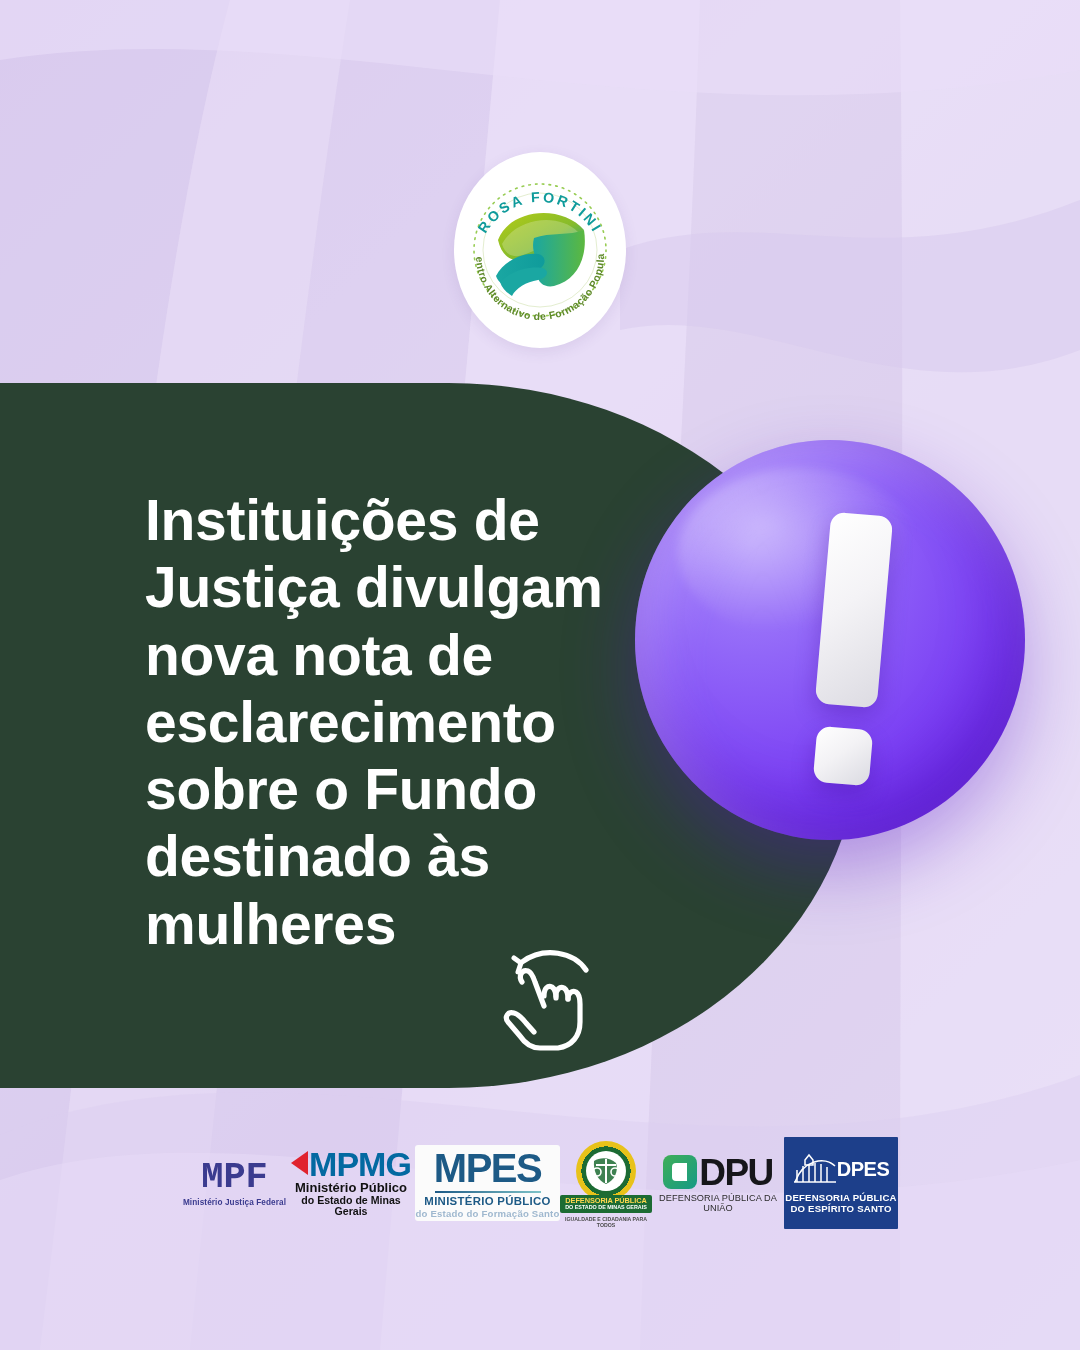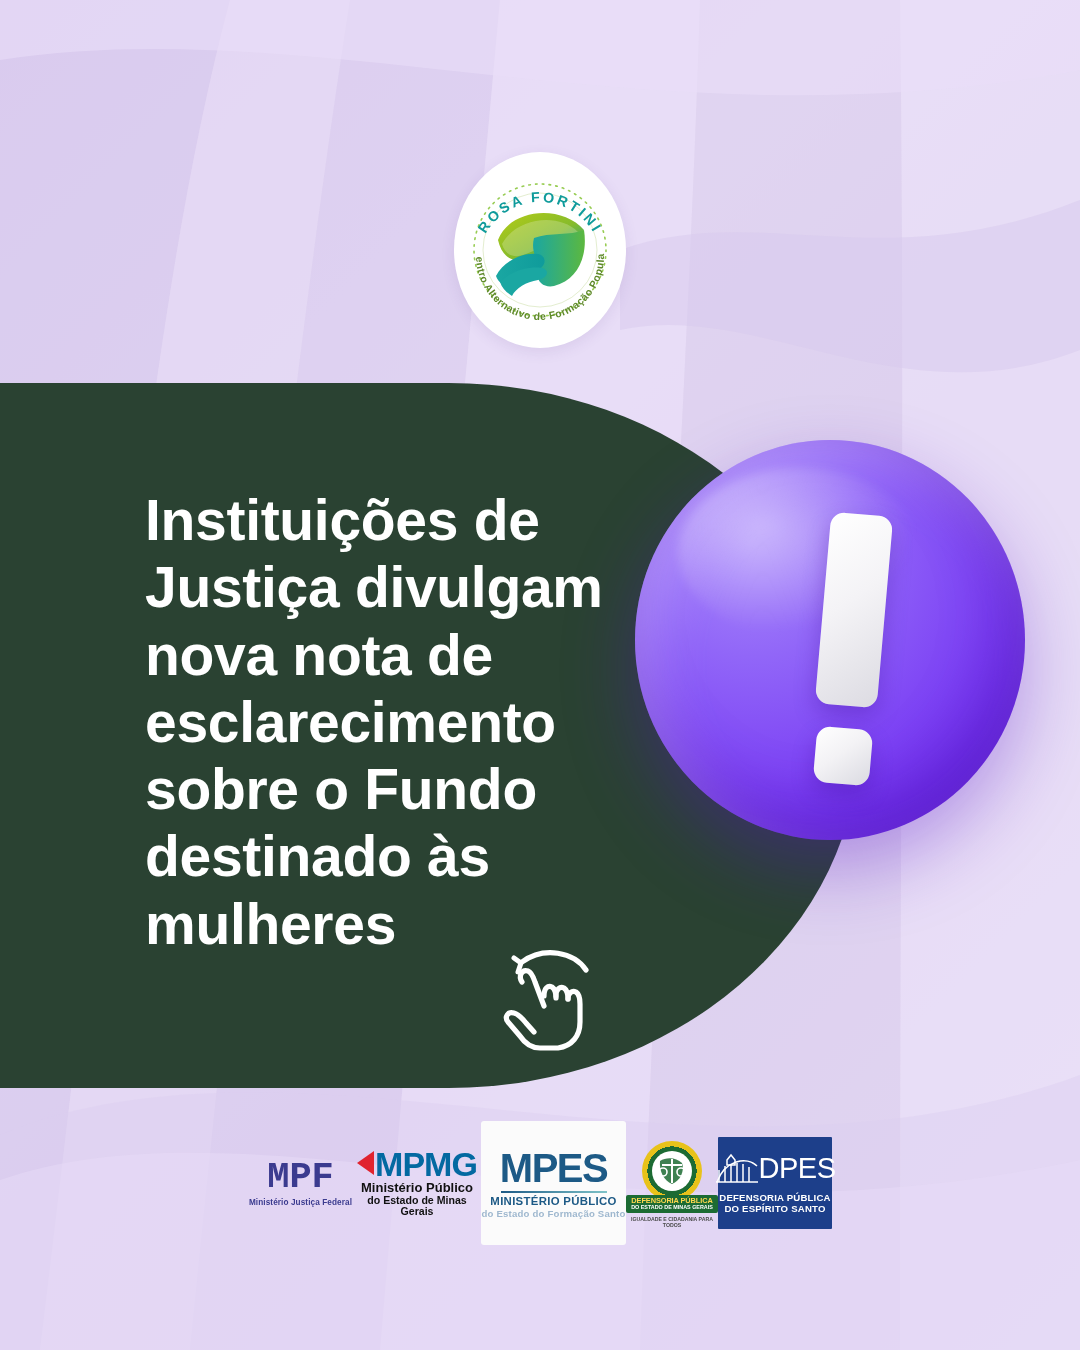--- a/index.html
+++ b/index.html
@@ -72,21 +72,21 @@
   .mpf .big{font-size:37px;font-weight:700;color:#3b3b8f;letter-spacing:0px;line-height:1;font-family:Liberation Mono, monospace;}
   .mpf .sub{font-size:8.2px;font-weight:700;color:#3b3b8f;margin-top:2px;letter-spacing:.1px;}
 
   .mpmg{width:128px;height:66px;}
   .mpmg .row{display:flex;align-items:flex-start;}
   .mpmg .tri{width:0;height:0;border-top:12px solid transparent;border-bottom:12px solid transparent;border-right:17px solid #e0232e;margin-top:3px;margin-right:1px;}
   .mpmg .big{font-size:34px;font-weight:700;color:#0369a1;line-height:.96;letter-spacing:-1px;}
   .mpmg .s1{font-size:13px;font-weight:700;color:#111;line-height:1.06;text-align:center;}
   .mpmg .s2{font-size:10.6px;font-weight:700;color:#111;line-height:1.1;text-align:center;}
 
-  .mpesbox{width:145px;height:124px;background:#fbfbfb;border-radius:3px;
+  .mpesbox{width:145px;height:76px;background:#fbfbfb;border-radius:3px;
     display:flex;align-items:center;justify-content:center;flex-direction:column;}
   .mpesbox .big{font-size:40px;font-weight:700;color:#1d5a86;letter-spacing:-1.5px;line-height:1;}
   .mpesbox .rule{width:106px;height:2px;background:linear-gradient(90deg,#1d5a86,#7fc3c8);margin:3px 0 2px;}
   .mpesbox .s1{font-size:11.4px;font-weight:700;color:#1d5a86;letter-spacing:.3px;}
   .mpesbox .s2{font-size:9.6px;font-weight:700;color:#9fb8cf;letter-spacing:.2px;margin-top:1px;}
 
   .dpmg{width:92px;height:88px;position:relative;}
   .dpmg .seal2{position:absolute;left:16px;top:2px;width:60px;height:60px;border-radius:50%;
     background:radial-gradient(circle,#1c6b33 0 58%,#e8c21a 58% 78%,#1c6b33 78% 100%);}
   .dpmg .inner{position:absolute;left:26px;top:12px;width:40px;height:40px;border-radius:50%;background:#fff;}
@@ -101,21 +101,21 @@
   .dpu .sq{width:34px;height:34px;border-radius:8px;
     background:linear-gradient(135deg,#3fae57 0%,#169a86 100%);position:relative;margin-right:2px;}
   .dpu .sq:after{content:"";position:absolute;left:9px;top:8px;width:15px;height:18px;border-radius:4px 0 0 4px;
     background:#fff;}
   .dpu .big{font-size:37px;font-weight:700;color:#16161a;letter-spacing:-1.5px;line-height:1;}
   .dpu .sub{font-size:9.2px;font-weight:400;color:#2c2c2c;letter-spacing:.1px;margin-top:2px;text-align:center;}
 
   .dpesbox{width:114px;height:92px;background:#1d3f8a;display:flex;flex-direction:column;
     align-items:center;justify-content:center;border-radius:1px;}
   .dpesbox .toprow{display:flex;align-items:center;}
-  .dpesbox .big{font-size:29px;font-weight:400;color:#fff;letter-spacing:-.5px;line-height:1;}
+  .dpesbox .big{font-size:20px;font-weight:700;color:#fff;letter-spacing:-.5px;line-height:1;}
   .dpesbox .s1{font-size:9.6px;font-weight:700;color:#fff;letter-spacing:.2px;margin-top:6px;}
   .dpesbox .s2{font-size:9.6px;font-weight:700;color:#fff;letter-spacing:.2px;line-height:1.25;}
 </style>
 </head>
 <body>
 
 <div id="stage">
 
   <div class="bg-base"></div>
   <svg class="bg-waves" width="1080" height="1350" viewBox="0 0 1080 1350" preserveAspectRatio="none">
@@ -242,20 +242,27 @@
           <circle cx="29" cy="21" r="4" fill="none" stroke="#fff" stroke-width="1.6"></circle>
         </svg>
       </div>
       <div class="banner">
         <div class="b1">DEFENSORIA PÚBLICA</div>
         <div class="b2">DO ESTADO DE MINAS GERAIS</div>
       </div>
       <div class="b3">IGUALDADE E CIDADANIA PARA TODOS</div>
     </div>
 
+    <div class="logo dpu" style="flex-direction:column;align-items:center;">
+      <div class="row">
+        <span class="sq"></span>
+        <span class="big">DPU</span>
+      </div>
+      <div class="sub">DEFENSORIA PÚBLICA DA UNIÃO</div>
+    </div>
 
     <div class="logo dpesbox">
       <div class="toprow">
         <svg width="44" height="34" viewBox="0 0 44 34">
           <g fill="none" stroke="#ffffff" stroke-width="1.5">
             <path d="M2,30 C10,8 32,4 42,14"></path>
             <path d="M4,30 L4,18 M10,30 L10,14 M16,30 L16,12 M22,30 L22,11 M28,30 L28,12 M34,30 L34,15"></path>
             <path d="M1,30 L43,30"></path>
             <path d="M12,8 L16,3 L20,8 L20,13 L12,13 Z"></path>
           </g>

